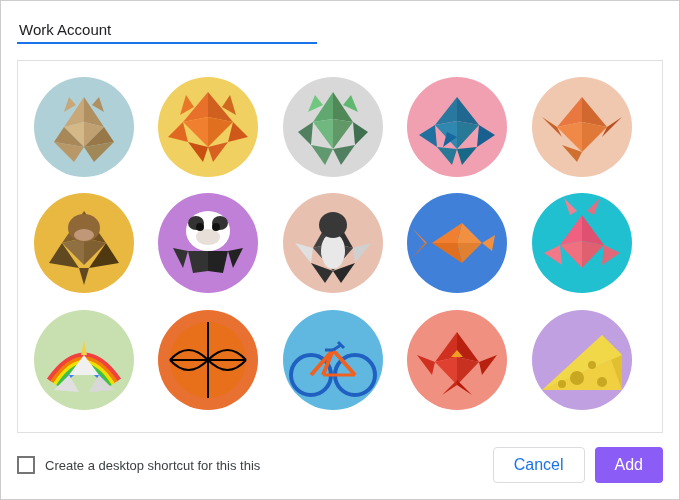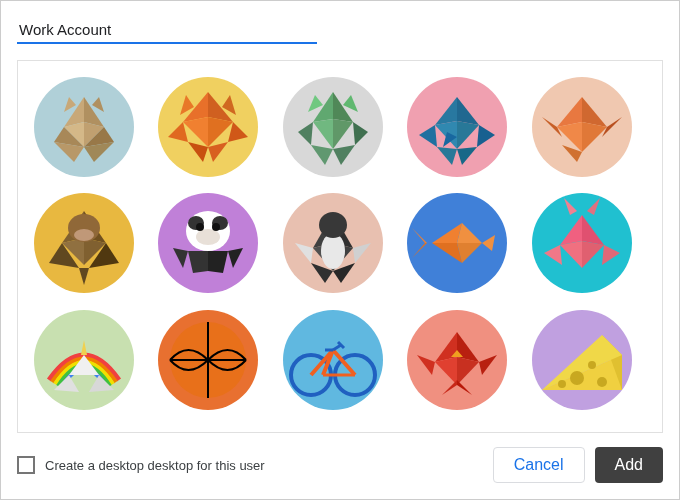--- a/index.html
+++ b/index.html
@@ -122,21 +122,21 @@
       border: none;
     }
 
     .btn-cancel {
       background: #fff;
       color: #1a73e8;
       border: 1px solid #dadce0;
     }
 
     .btn-add {
-      background: #404040;
+      background: #8b5cf6;
       color: #fff;
     }
 
     
     .av-1 { background: #b0d0d8; }
     .av-2 { background: #f0d060; }
     .av-3 { background: #d8d8d8; }
     .av-4 { background: #f0a0b0; }
     .av-5 { background: #f0c8b0; }
     .av-6 { background: #e8b840; }
@@ -382,20 +382,20 @@
           <circle cx="60" cy="55" r="4" fill="#c8a820"></circle>
           <circle cx="30" cy="74" r="4" fill="#c8a820"></circle>
         </svg>
       </div>
     </div>
   </div>
 
   <div class="footer">
     <div class="checkbox-row">
       <div class="checkbox-box"></div>
-      <span class="checkbox-label">Create a desktop desktop for this user</span>
+      <span class="checkbox-label">Create a desktop shortcut for this this</span>
     </div>
     <div class="button-row">
       <button class="btn btn-cancel">Cancel</button>
       <button class="btn btn-add">Add</button>
     </div>
   </div>
 </div>
 
 </body></html>

